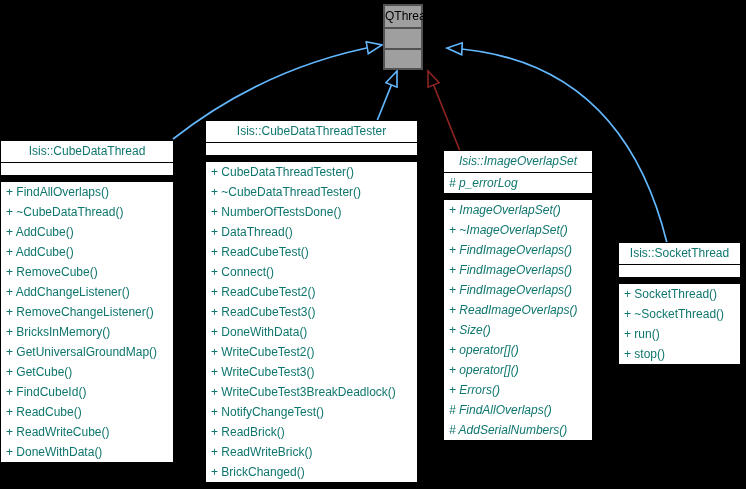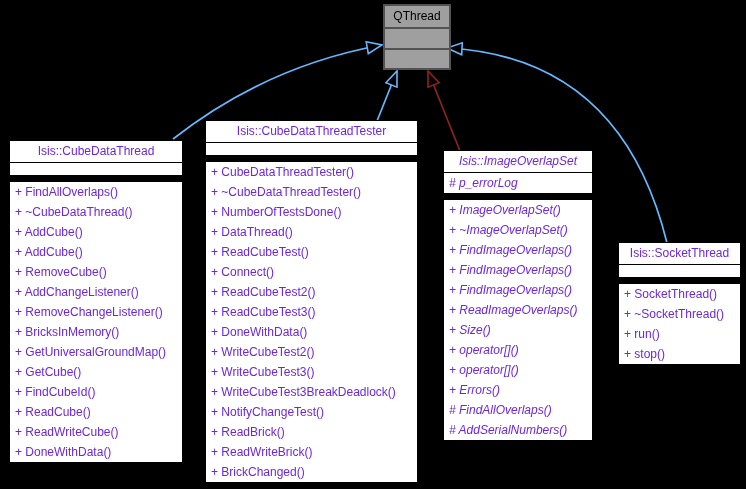--- a/index.html
+++ b/index.html
@@ -9,21 +9,21 @@
     position: relative;
     overflow: hidden;
     font-family: "Liberation Sans", sans-serif;
   }
   .class-box {
     position: absolute;
     background: #ffffff;
     border: 1px solid #000000;
     box-sizing: border-box;
     font-size: 12px;
-    color: #6d28d9;
+    color: #0f766e;
     cursor: pointer;
   }
   .class-box .title {
     height: 21px; line-height: 21px;
     text-align: center;
     border-bottom: 1px solid #000000;
     padding: 0 4px;
     white-space: nowrap;
   }
   .compartment { box-sizing: border-box; }
@@ -33,21 +33,21 @@
   }
   .member-row {
     height: 20px; line-height: 20px;
     padding: 0 5px;
     white-space: nowrap;
   }
   
   .base-box {
     position: absolute;
     left: 383px; top: 4px;
-    width: 68px; height: 66px;
+    width: 40px; height: 66px;
     background: #9f9f9f;
     border: 2px solid #525252;
     box-sizing: border-box;
     font-size: 12px;
     color: #000000;
     cursor: pointer;
   }
   .base-box .title {
     height: 21px; line-height: 21px;
     text-align: center;
@@ -78,21 +78,21 @@
   <path d="M 460 151 L 428 71" fill="none" stroke="#8b2323" stroke-width="1.7" marker-end="url(#head-red)"></path>
   <path d="M 667 243 Q 621 57 447 48" fill="none" stroke="#63b8ff" stroke-width="1.7" marker-end="url(#head-blue)"></path>
 </svg>
 
 <div class="base-box">
   <div class="title">QThread</div>
   <div class="empty-a"></div>
   <div class="empty-b"></div>
 </div>
 
-<div class="class-box" style="left:9px; top:140px; width:174px;">
+<div class="class-box" style="left:0; top:140px; width:174px;">
   <div class="title">Isis::CubeDataThread</div>
   <div class="compartment attrs"></div>
   <div class="compartment methods">
       <div class="member-row">+ FindAllOverlaps()</div>
       <div class="member-row">+ ~CubeDataThread()</div>
       <div class="member-row">+ AddCube()</div>
       <div class="member-row">+ AddCube()</div>
       <div class="member-row">+ RemoveCube()</div>
       <div class="member-row">+ AddChangeListener()</div>
       <div class="member-row">+ RemoveChangeListener()</div>

